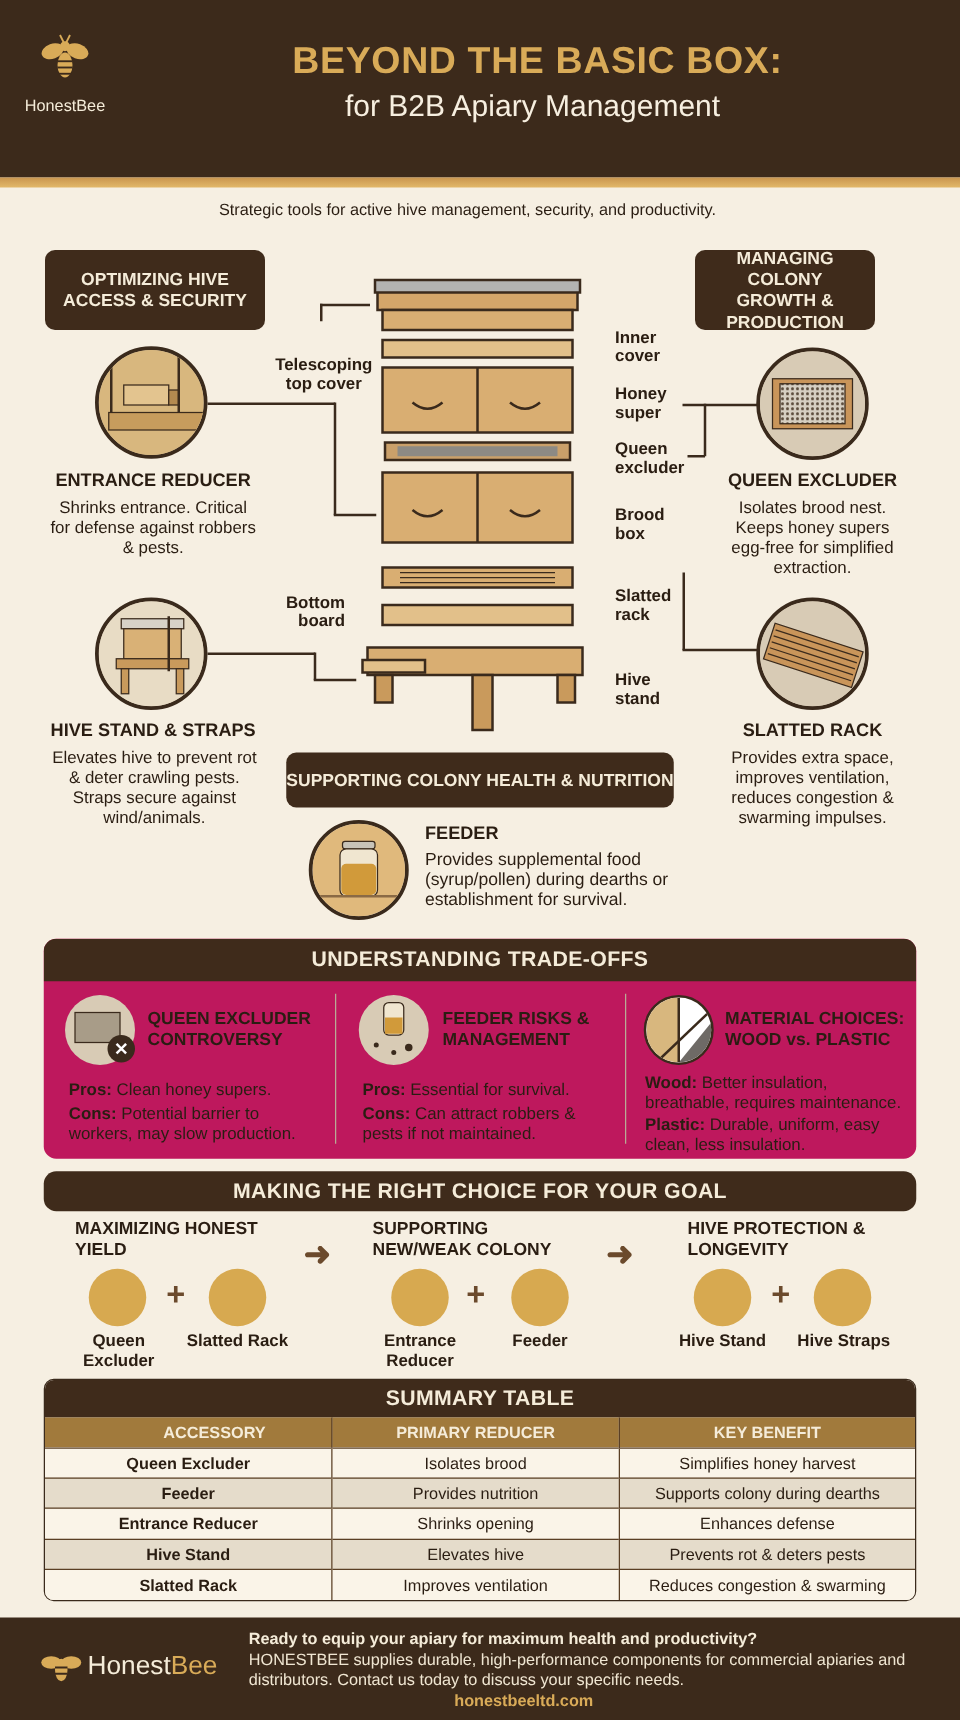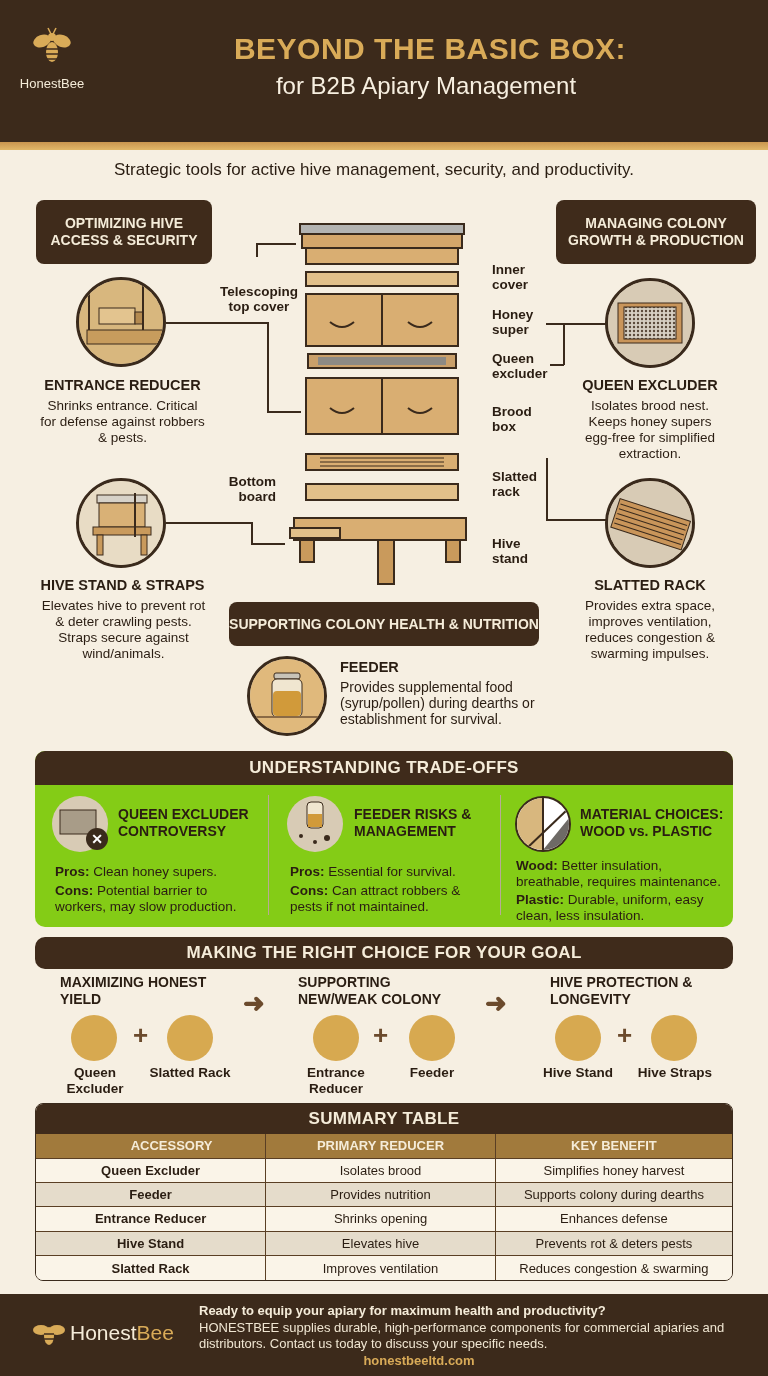--- a/index.html
+++ b/index.html
@@ -7,34 +7,34 @@
   body { background: #f6efe2; font-family: "Liberation Sans", sans-serif; color: #2a1d12; position: relative; }
   .abs { position: absolute; }
 
   
   .header { left: 0; top: 0; width: 768px; height: 142px; background: #3c2a1b; }
   .header-stripe { left: 0; top: 142px; width: 768px; height: 8px; background: linear-gradient(#c9954f, #e2b869); }
   .logo-top { left: 14px; top: 24px; width: 76px; text-align: center; }
   .logo-top .brand { color: #f5ecd9; font-size: 13px; margin-top: 4px; }
   .title-main { left: 110px; top: 32px; width: 640px; text-align: center; color: #d9ab58; font-weight: bold; font-size: 30px; letter-spacing: 0.5px; }
   .title-sub { left: 96px; top: 70px; width: 660px; text-align: center; color: #f7efe0; font-size: 24px; line-height: 31px; }
-  .tagline { left: 0; top: 160px; width: 748px; text-align: center; font-size: 17px; color: #2a1d12; }
+  .tagline { left: 0; top: 160px; width: 748px; text-align: center; font-size: 13px; color: #2a1d12; }
 
   
   .pill { background: #3f2b1b; color: #f5ecd9; font-weight: bold; text-align: center; border-radius: 8px; font-size: 14px; line-height: 17px; display: flex; align-items: center; justify-content: center; }
 
   .circle { border-radius: 50%; border: 3px solid #3a2a1c; background: #d8cbb5; overflow: hidden; }
   .feat-title { font-weight: bold; font-size: 14.5px; text-align: center; }
   .feat-desc { font-size: 13.5px; text-align: center; line-height: 16px; color: #2a1d12; }
 
   .part-label { font-weight: bold; font-size: 13.5px; line-height: 15px; color: #2a1d12; }
   .line { background: #3a2a1c; }
 
   
-  .panel { background: #84cc16; border-radius: 10px; }
+  .panel { background: #be185d; border-radius: 10px; }
   .band { background: #3f2b1b; color: #f5ecd9; font-weight: bold; text-align: center; font-size: 17px; letter-spacing: 0.3px; }
   .to-title { font-weight: bold; font-size: 14px; line-height: 17px; }
   .to-body { font-size: 13.5px; line-height: 16px; }
   .to-body b { font-weight: bold; }
 
   .goal-title { font-weight: bold; font-size: 14px; line-height: 17px; }
   .goal-icon { width: 46px; height: 46px; border-radius: 50%; background: #d7a950; }
   .goal-label { font-weight: bold; font-size: 13.5px; line-height: 16px; text-align: center; }
   .plus { color: #6b4a2c; font-weight: bold; font-size: 26px; }
 
@@ -149,21 +149,21 @@
 
 <div class="abs part-label" style="left:218px;top:260px;width:82px;text-align:center;margin-top:24px;">Telescoping top cover</div>
 <div class="abs part-label" style="left:492px;top:262px;width:50px;">Inner cover</div>
 <div class="abs part-label" style="left:492px;top:307px;width:50px;">Honey super</div>
 <div class="abs part-label" style="left:492px;top:351px;width:60px;">Queen excluder</div>
 <div class="abs part-label" style="left:492px;top:404px;width:50px;">Brood box</div>
 <div class="abs part-label" style="left:228px;top:474px;width:48px;text-align:right;">Bottom board</div>
 <div class="abs part-label" style="left:492px;top:469px;width:50px;">Slatted rack</div>
 <div class="abs part-label" style="left:492px;top:536px;width:50px;">Hive stand</div>
 
-<div class="abs pill" style="left:556px;top:200px;width:200px;height:64px;padding:0 10px;">MANAGING COLONY GROWTH &amp; PRODUCTION</div>
+<div class="abs pill" style="left:556px;top:200px;width:144px;height:64px;padding:0 10px;">MANAGING COLONY GROWTH &amp; PRODUCTION</div>
 
 <div class="abs line" style="left:546px;top:323px;width:60px;height:1.5px;"></div>
 <div class="abs line" style="left:563px;top:323px;width:1.5px;height:42px;"></div>
 <div class="abs line" style="left:550px;top:364px;width:14px;height:1.5px;"></div>
 
 <div class="abs circle" style="left:605px;top:278px;width:90px;height:90px;">
   <svg width="84" height="84" viewBox="0 0 84 84">
     <rect width="84" height="84" fill="#d8cbb5"></rect>
     <defs>
         <pattern id="mesh" width="4" height="4" patternUnits="userSpaceOnUse">

